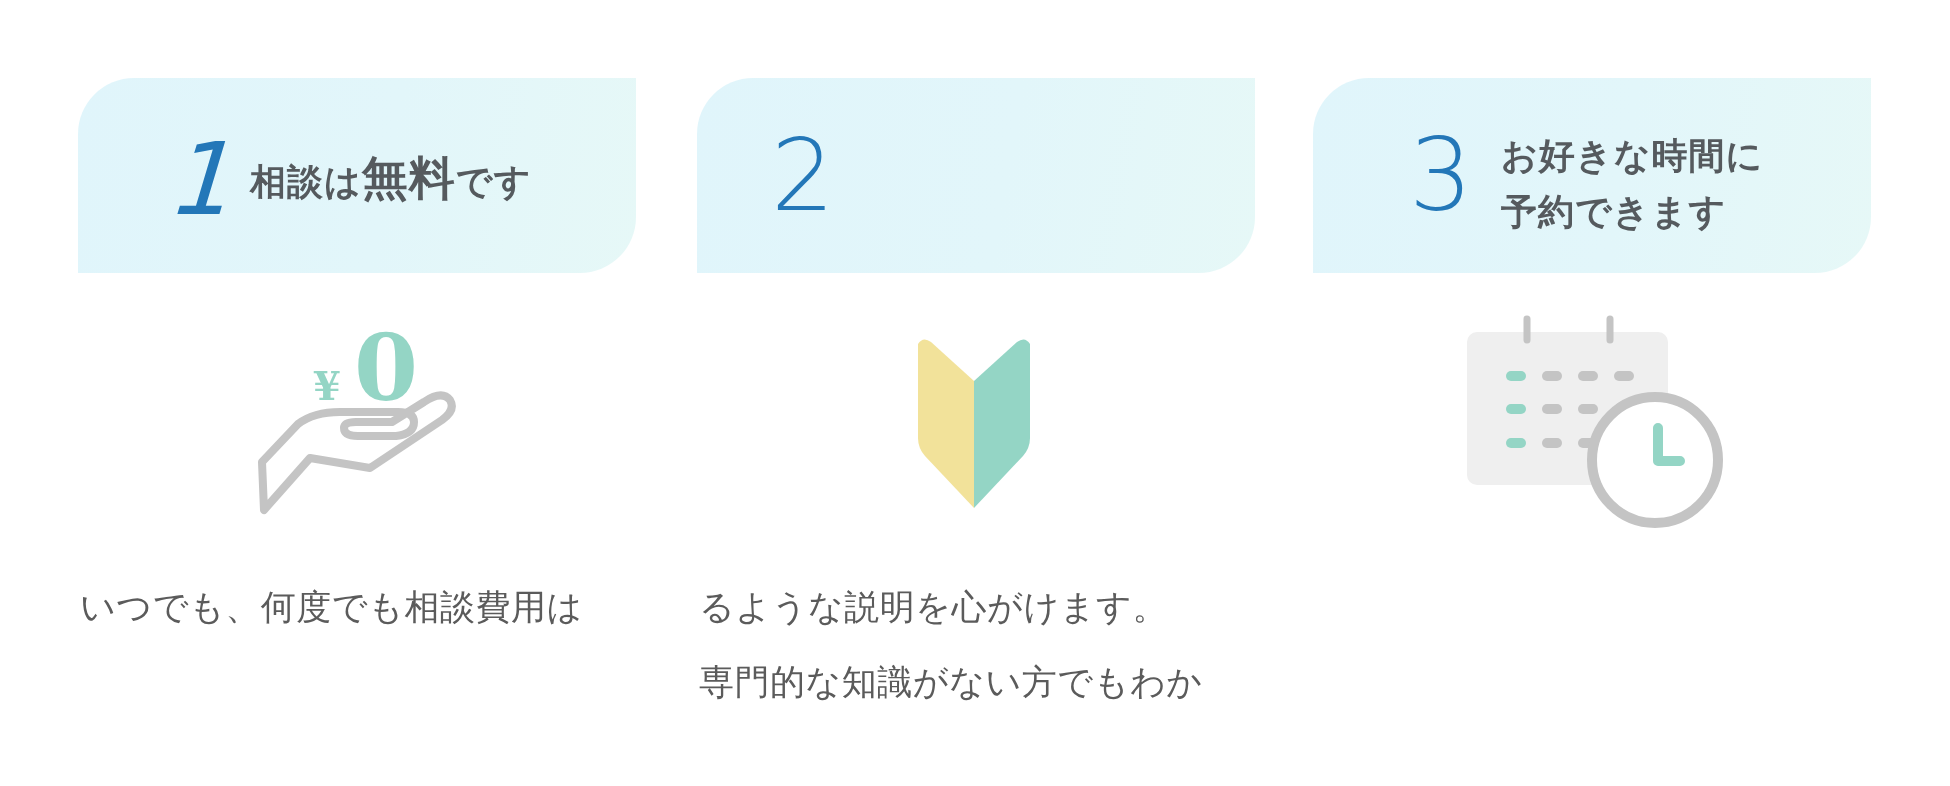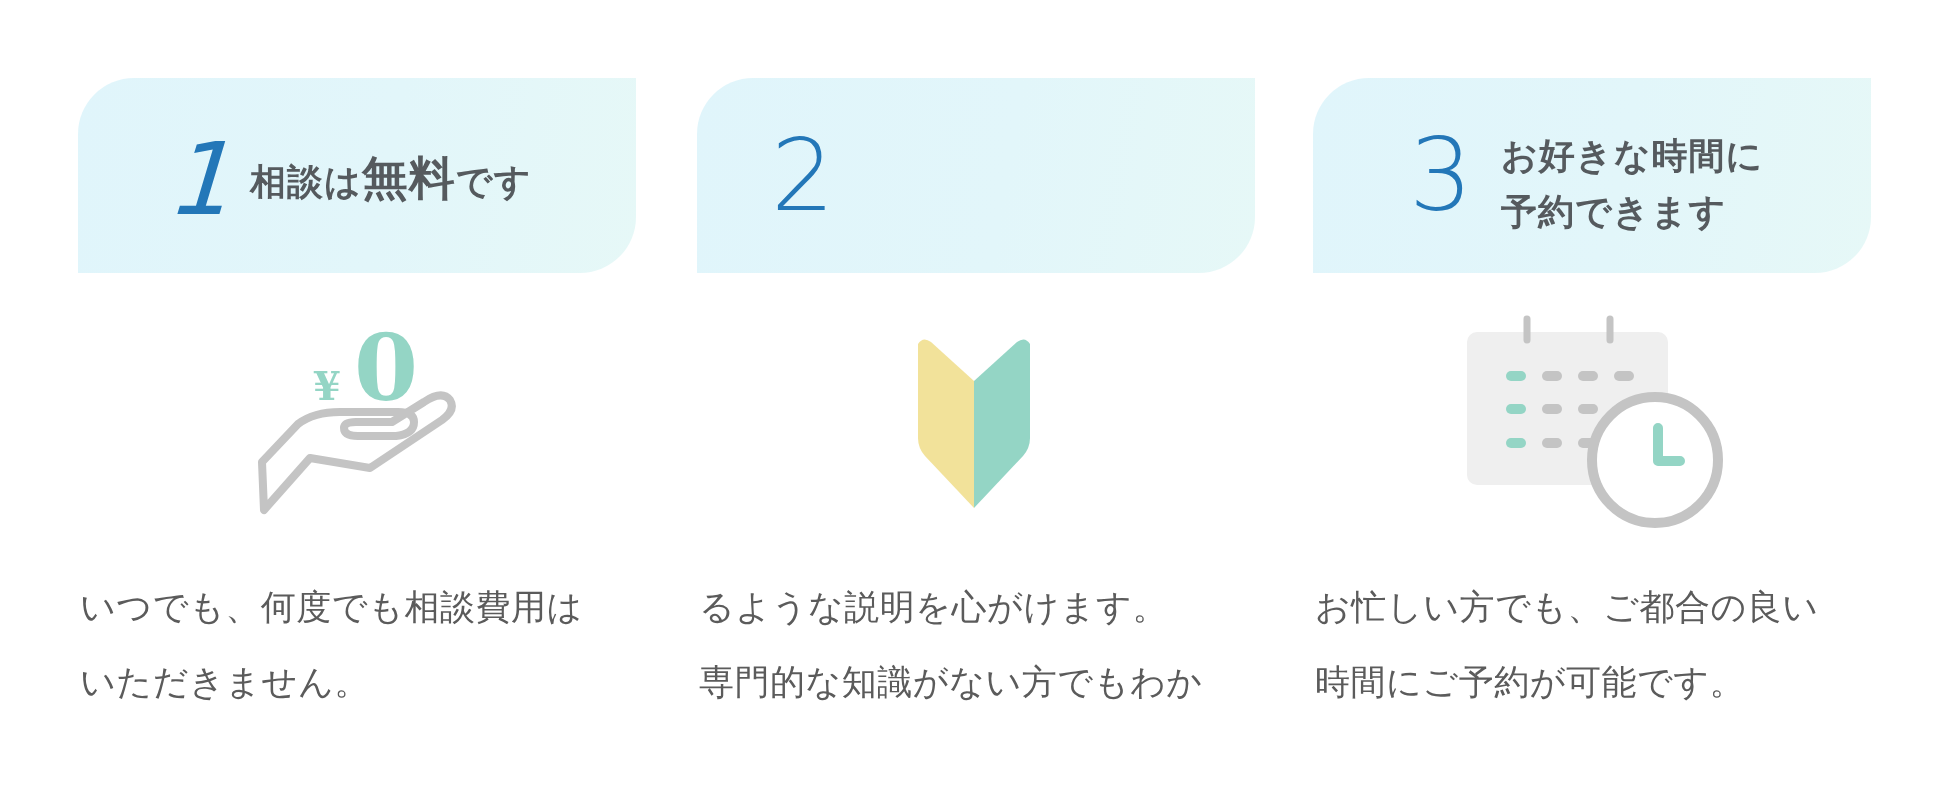--- a/index.html
+++ b/index.html
@@ -75,21 +75,20 @@
     </div>
     <div class="icon-wrap">
       <svg width="558" height="240" viewBox="0 0 558 240">
         <text x="235" y="98" font-family="DejaVu Serif, serif" font-weight="bold" font-size="40" fill="#94d5c5">¥</text>
         <text x="276" y="98" font-family="DejaVu Serif, serif" font-weight="bold" font-size="92" fill="#94d5c5">0</text>
         <path d="M 186 208 L 184 160 L 220 122 Q 236 110 262 110 L 320 110 Q 336 110 336 120 Q 336 132 318 134 L 280 134 Q 266 134 266 126 Q 266 120 278 120 L 314 120 L 346 100 Q 364 88 372 98 Q 378 108 364 118 L 292 166 L 232 156 L 186 208 Z" fill="none" stroke="#c4c4c4" stroke-width="8" stroke-linejoin="round" stroke-linecap="round"></path>
       </svg>
     </div>
     <div class="desc">
       <span>いつでも、何度でも相談費用は</span>
-      <span>いただきません。</span>
     </div>
   </div>
 
   <div class="feature f2">
     <div class="card-head">
       <span class="num">2</span>
       <div class="title">
       </div>
     </div>
     <div class="icon-wrap">
@@ -128,19 +127,15 @@
         <rect x="265" y="102" width="20" height="10" rx="5" fill="#c4c4c4"></rect>
 
         <rect x="193" y="136" width="20" height="10" rx="5" fill="#94d5c5"></rect>
         <rect x="229" y="136" width="20" height="10" rx="5" fill="#c4c4c4"></rect>
         <rect x="265" y="136" width="20" height="10" rx="5" fill="#c4c4c4"></rect>
 
         <circle cx="342" cy="158" r="63" fill="#ffffff" stroke="#c4c4c4" stroke-width="10"></circle>
         <polyline points="345,126 345,159 367,159" fill="none" stroke="#94d5c5" stroke-width="10" stroke-linecap="round" stroke-linejoin="round"></polyline>
       </svg>
     </div>
-    <div class="desc">
-      <span>お忙しい方でも、ご都合の良い</span>
-      <span>時間にご予約が可能です。</span>
-    </div>
   </div>
 
 </div>
 
 </body></html>

